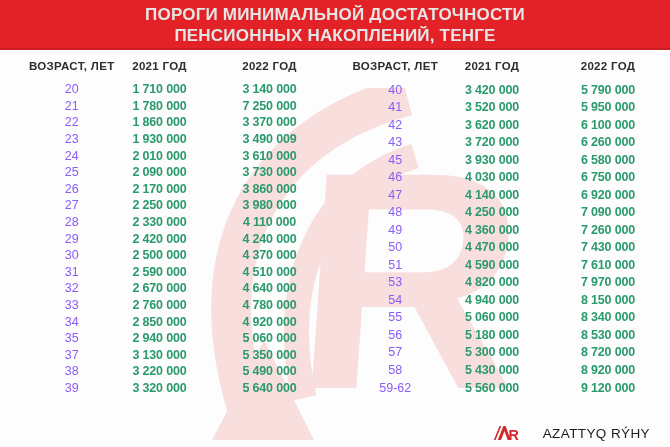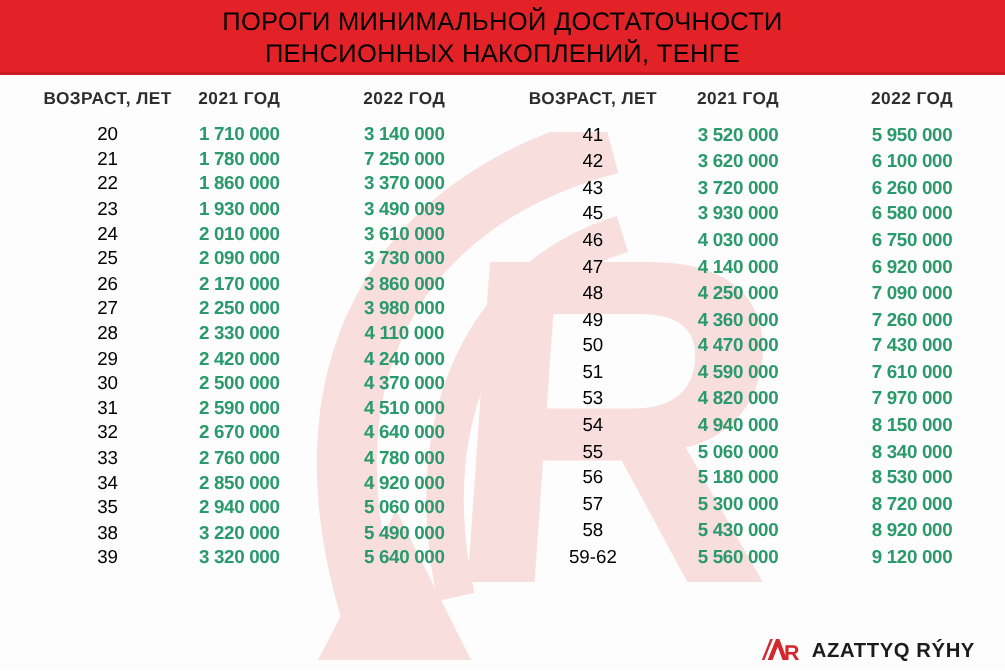--- a/index.html
+++ b/index.html
@@ -14,22 +14,22 @@
   .header {
     position: relative;
     height: 50px;
     background: #e32227;
     border-bottom: 2px solid #ca1c21;
     text-align: center;
     padding-top: 4px;
     z-index: 2;
   }
   .title-line {
-    color: #000000;
-    font-weight: normal;
+    color: #e5e5e5;
+    font-weight: bold;
     font-size: 17px;
     line-height: 21px;
     letter-spacing: 0.2px;
   }
   .watermark {
     position: absolute;
     left: 172px; top: 88px;
     z-index: 0;
     pointer-events: none;
   }
@@ -54,35 +54,35 @@
     vertical-align: middle;
   }
   .tbl td {
     text-align: center;
     height: 16.6px;
     font-size: 12.5px;
     white-space: nowrap;
     padding: 0;
     vertical-align: middle;
   }
-  td.age-cell { color: #000000; margin-top: 45px; }
+  td.age-cell { color: #8b5cf6; margin-top: 45px; }
   td.value-cell { color: #2a9a6c; font-weight: bold; letter-spacing: -0.2px; }
   .footer-brand {
     position: absolute;
     right: 20px; bottom: 5px;
     display: flex;
     align-items: center;
     z-index: 2;
   }
   .brand-text {
     font-size: 13.5px;
-    font-weight: bold;
+    font-weight: normal;
     color: #1c1c1c;
     letter-spacing: 0.4px;
-    margin-left: 8px;
+    margin-left: 24px;
   }
 </style>
 </head>
 <body>
 
 <div class="poster">
 
   <div class="header">
     <div class="title-line">ПОРОГИ МИНИМАЛЬНОЙ ДОСТАТОЧНОСТИ</div>
     <div class="title-line">ПЕНСИОННЫХ НАКОПЛЕНИЙ, ТЕНГЕ</div>
@@ -185,20 +185,25 @@
             <td class="age-cell">34</td>
             <td class="value-cell">2 850 000</td>
             <td class="value-cell">4 920 000</td>
           </tr>
           <tr>
             <td class="age-cell">35</td>
             <td class="value-cell">2 940 000</td>
             <td class="value-cell">5 060 000</td>
           </tr>
           <tr>
+            <td class="age-cell">37</td>
+            <td class="value-cell">3 130 000</td>
+            <td class="value-cell">5 350 000</td>
+          </tr>
+          <tr>
             <td class="age-cell">38</td>
             <td class="value-cell">3 220 000</td>
             <td class="value-cell">5 490 000</td>
           </tr>
           <tr>
             <td class="age-cell">39</td>
             <td class="value-cell">3 320 000</td>
             <td class="value-cell">5 640 000</td>
           </tr>
         </tbody>
@@ -212,20 +217,25 @@
         </colgroup>
       <thead>
         <tr>
           <th>ВОЗРАСТ, ЛЕТ</th>
           <th>2021 ГОД</th>
           <th>2022 ГОД</th>
         </tr>
       </thead>
       <tbody>
           <tr>
+            <td class="age-cell">40</td>
+            <td class="value-cell">3 420 000</td>
+            <td class="value-cell">5 790 000</td>
+          </tr>
+          <tr>
             <td class="age-cell">41</td>
             <td class="value-cell">3 520 000</td>
             <td class="value-cell">5 950 000</td>
           </tr>
           <tr>
             <td class="age-cell">42</td>
             <td class="value-cell">3 620 000</td>
             <td class="value-cell">6 100 000</td>
           </tr>
           <tr>

